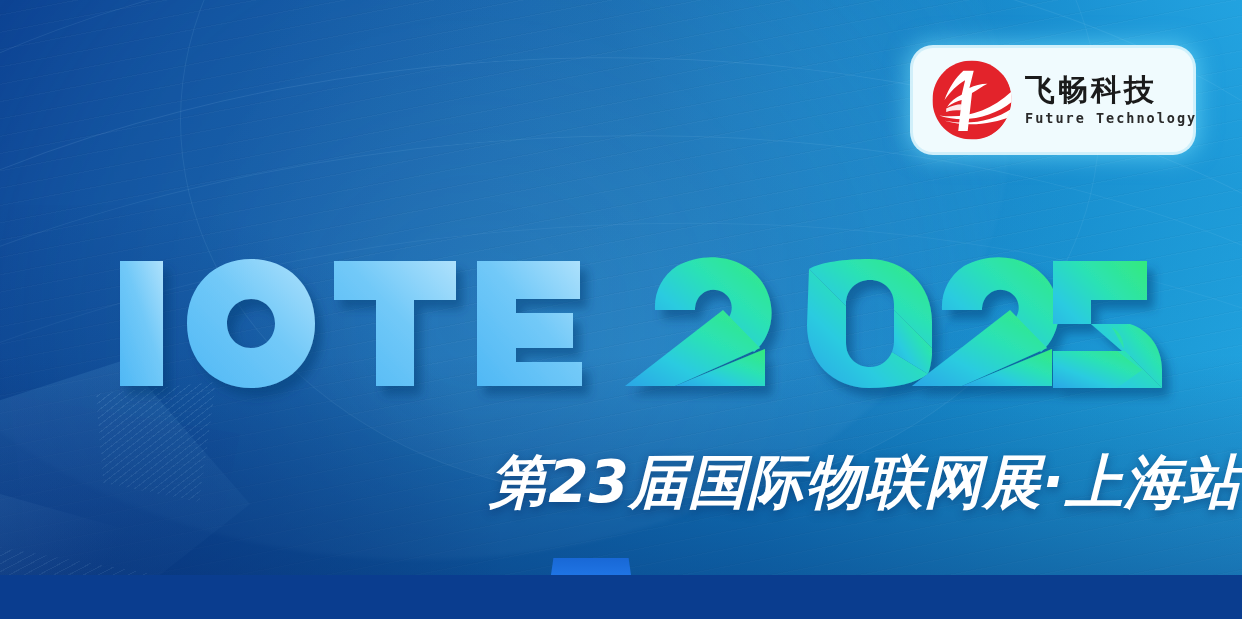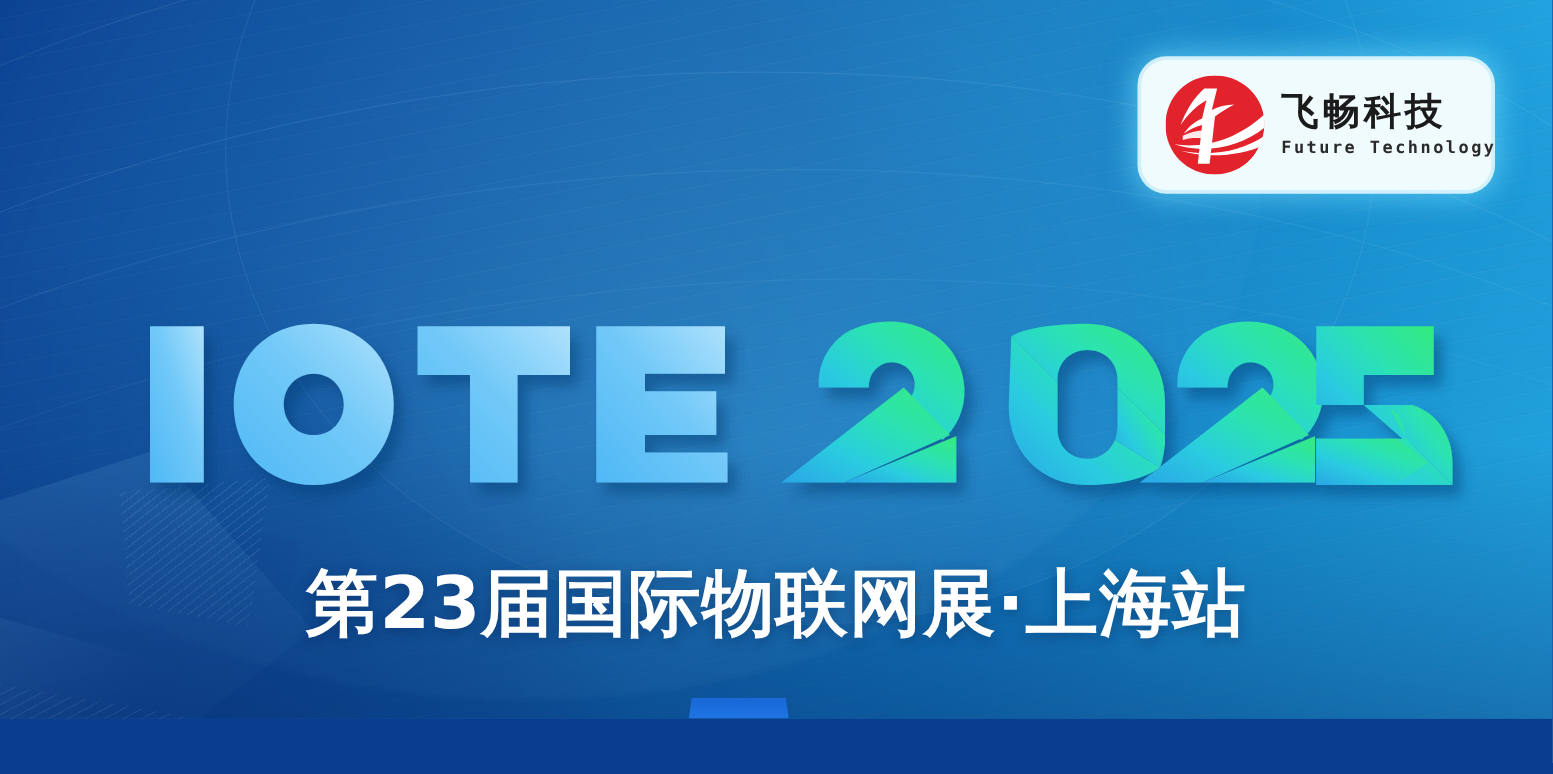--- a/index.html
+++ b/index.html
@@ -150,29 +150,30 @@
     position: absolute;
     left: 112px; top: 248px;
     width: 990px; height: 152px;
   }
   .wordmark svg { display: block; width: 100%; height: 100%; overflow: visible; }
 
   
   .subtitle {
     position: absolute;
     left: 0; right: 0; top: 452px;
-    text-align: center;
+    text-align: right;
     color: #ffffff;
     font-size: 58px;
     font-weight: 700;
     letter-spacing: 1px;
     line-height: 1.05;
     white-space: nowrap;
     font-family: "DejaVu Sans", "Liberation Sans", sans-serif;
     text-shadow: 0 3px 10px rgba(4,30,80,0.42);
+    font-style: italic;
   }
   .subtitle .num { letter-spacing: 0px; }
 
   
   .bottom-tab {
     position: absolute;
     left: 551px; bottom: 0;
     width: 80px; height: 17px;
     background: linear-gradient(to bottom, #1868d6, #1f74e4);
     clip-path: polygon(3% 0%, 97% 0%, 100% 100%, 0% 100%);

